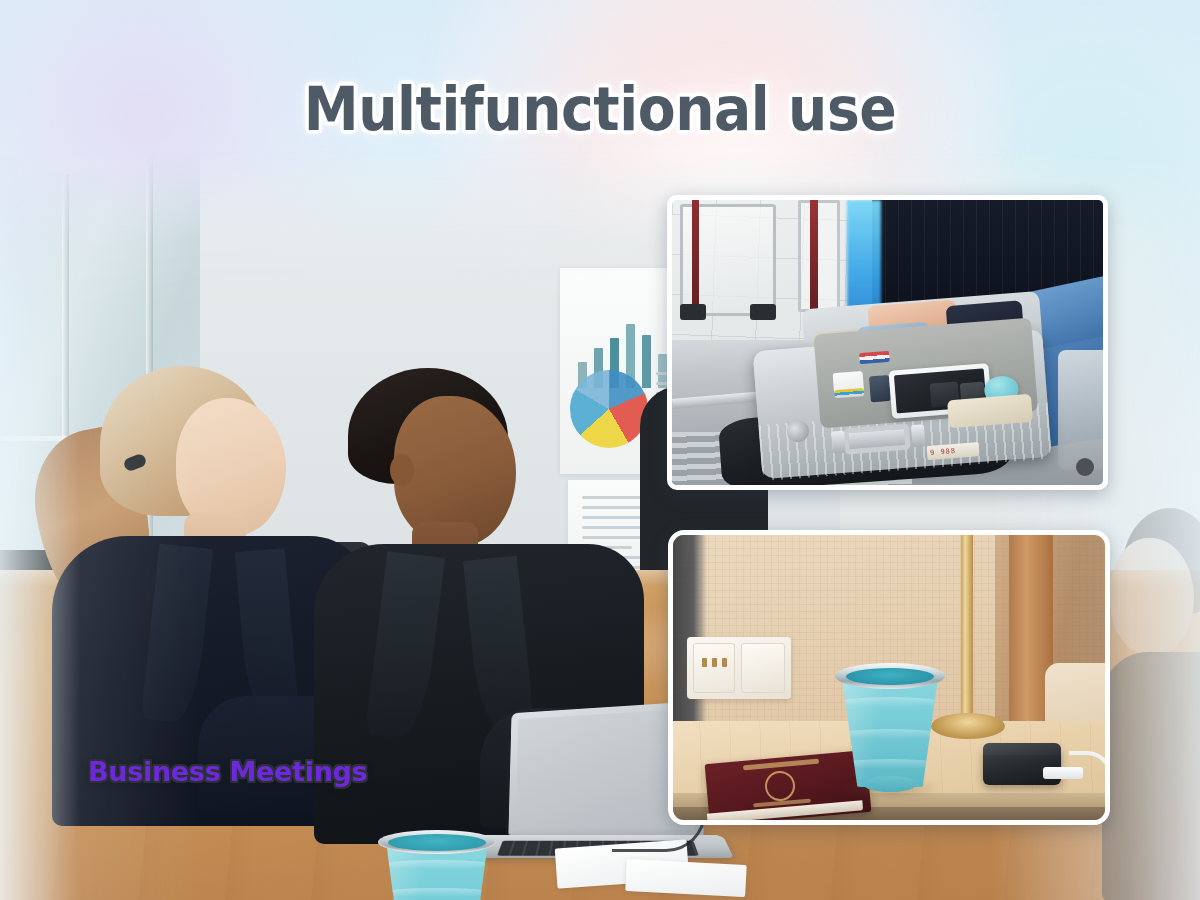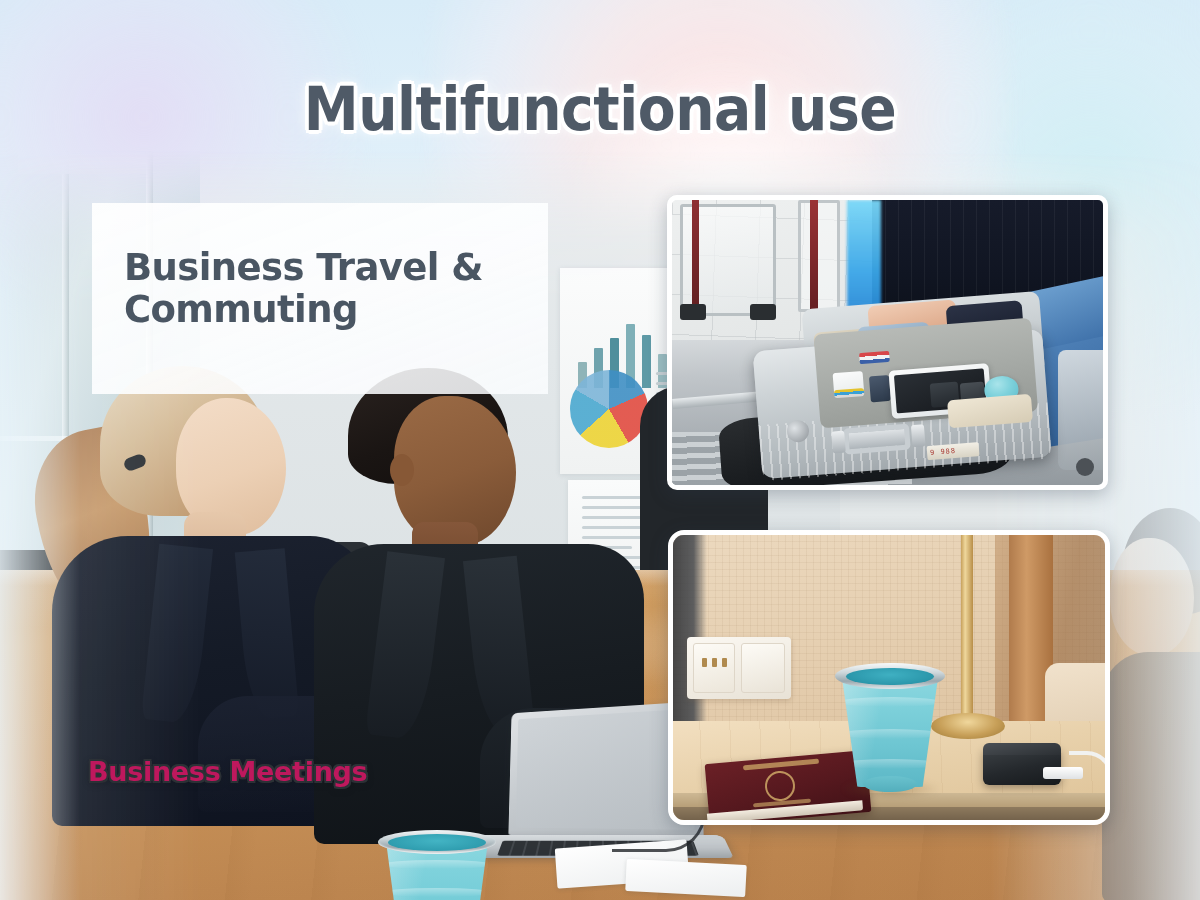--- a/index.html
+++ b/index.html
@@ -373,21 +373,21 @@
     position:absolute; left:32px; top:44px; width:400px;
     font-size:37px; font-weight:bold; line-height:1.13;
     color:#4a5663;
     font-family:"DejaVu Sans", sans-serif;
     letter-spacing:-.6px;
   }
 
   
   .caption {
     position:absolute;
-    color:#be185d; font-weight:bold;
+    color:#6d28d9; font-weight:bold;
     font-family:"DejaVu Sans", sans-serif;
     letter-spacing:-.3px;
     text-shadow:
       -1.6px -1.6px 0 #2c3136, 1.6px -1.6px 0 #2c3136,
       -1.6px 1.6px 0 #2c3136, 1.6px 1.6px 0 #2c3136,
       -2px 0 0 #2c3136, 2px 0 0 #2c3136, 0 -2px 0 #2c3136, 0 2px 0 #2c3136,
       0 2px 7px rgba(20,24,28,.55);
     z-index:36;
     white-space:nowrap;
   }
@@ -805,26 +805,20 @@
 
         <div class="cup-rim"></div>
         <div class="cup-inner"></div>
       </div>
 
     </div>
   </div>
 
   <div class="title">Multifunctional use</div>
 
-  <div class="panel">
-    <div class="panel-text">
-      <span>Business Travel &amp;</span><br>
-      <span>Commuting</span>
-    </div>
-  </div>
 
   <div class="inset inset-airport">
     <div class="inset-inner">
       <div class="ap-floor"></div>
       <div class="ap-dark-wall"></div>
       <div class="ap-blue-glow"></div>
 
       <div class="ap-xray-frame"></div>
       <div class="ap-xray-post"></div>
       <div class="ap-xray-foot" style="left:8px;"></div>

